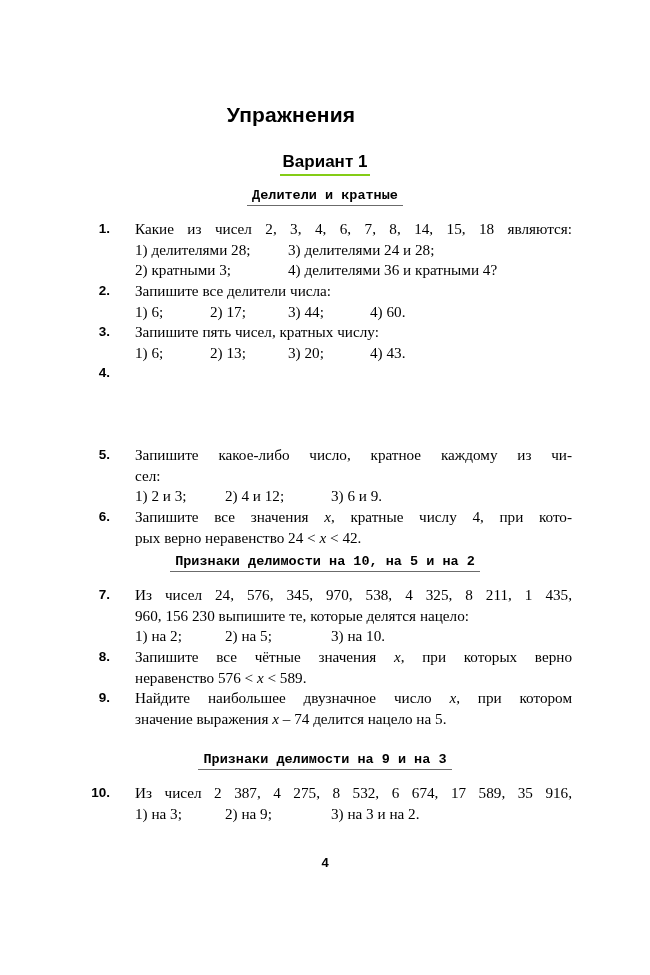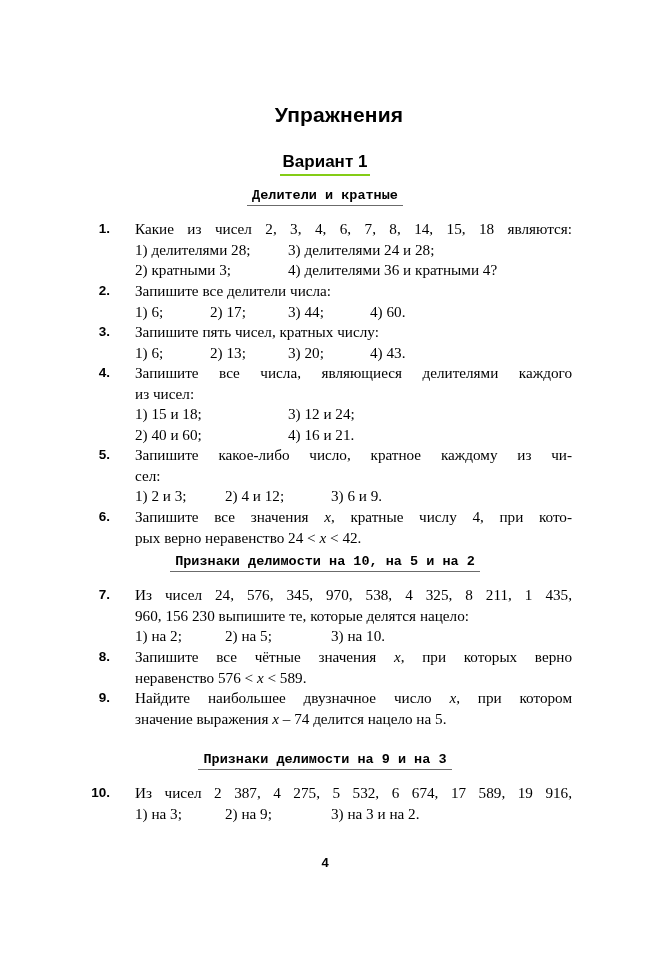--- a/index.html
+++ b/index.html
@@ -26,21 +26,20 @@
   
   .title-main {
     position: absolute;
     left: 0; top: 103px;
     width: 582px;
     text-align: center;
     font-family: "Liberation Sans", "DejaVu Sans", sans-serif;
     font-weight: bold;
     font-size: 21px;
     letter-spacing: 0.2px;
-    padding-left: 48px;
   }
   .title-variant {
     position: absolute;
     left: 0; top: 152px;
     width: 650px;
     text-align: center;
     font-family: "Liberation Sans", "DejaVu Sans", sans-serif;
     font-weight: bold;
     font-size: 17px;
   }
@@ -208,32 +207,20 @@
         <span class="it c1">1) 6;</span>
         <span class="it c2-4">2) 13;</span>
         <span class="it c3-4">3) 20;</span>
         <span class="it c4-4">4) 43.</span>
       </div>
     </div>
   </div>
 
   <div class="ex" id="ex-4">
     <div class="num">4.</div>
-    <div class="body">
-      <div class="lead just-all">Запишите все числа, являющиеся делителями каждого</div>
-      <div class="lead">из чисел:</div>
-      <div class="subrow">
-        <span class="it c1">1) 15 и 18;</span>
-        <span class="it c2-2">3) 12 и 24;</span>
-      </div>
-      <div class="subrow">
-        <span class="it c1">2) 40 и 60;</span>
-        <span class="it c2-2">4) 16 и 21.</span>
-      </div>
-    </div>
   </div>
 
   <div class="ex" id="ex-5">
     <div class="num">5.</div>
     <div class="body">
       <div class="lead just-all">Запишите какое-либо число, кратное каждому из чи-</div>
       <div class="lead">сел:</div>
       <div class="subrow">
         <span class="it c1">1) 2 и 3;</span>
         <span class="it c2-3">2) 4 и 12;</span>
@@ -275,21 +262,21 @@
     <div class="num">9.</div>
     <div class="body">
       <div class="lead just-all"><span>Найдите наибольшее двузначное число </span><var>x</var><span>, при котором</span></div>
       <div class="lead"><span>значение выражения </span><var>x</var><span> – 74 делится нацело на 5.</span></div>
     </div>
   </div>
 
   <div class="ex" id="ex-10">
     <div class="num">10.</div>
     <div class="body">
-      <div class="lead just-all">Из чисел 2 387, 4 275, 5 532, 6 674, 17 589, 19 916,</div>
+      <div class="lead just-all">Из чисел 2 387, 4 275, 8 532, 6 674, 17 589, 35 916,</div>
       <div class="subrow">
         <span class="it c1">1) на 3;</span>
         <span class="it c2-3">2) на 9;</span>
         <span class="it c3-3">3) на 3 и на 2.</span>
       </div>
     </div>
   </div>
 
   <div class="page-num">4</div>
 

